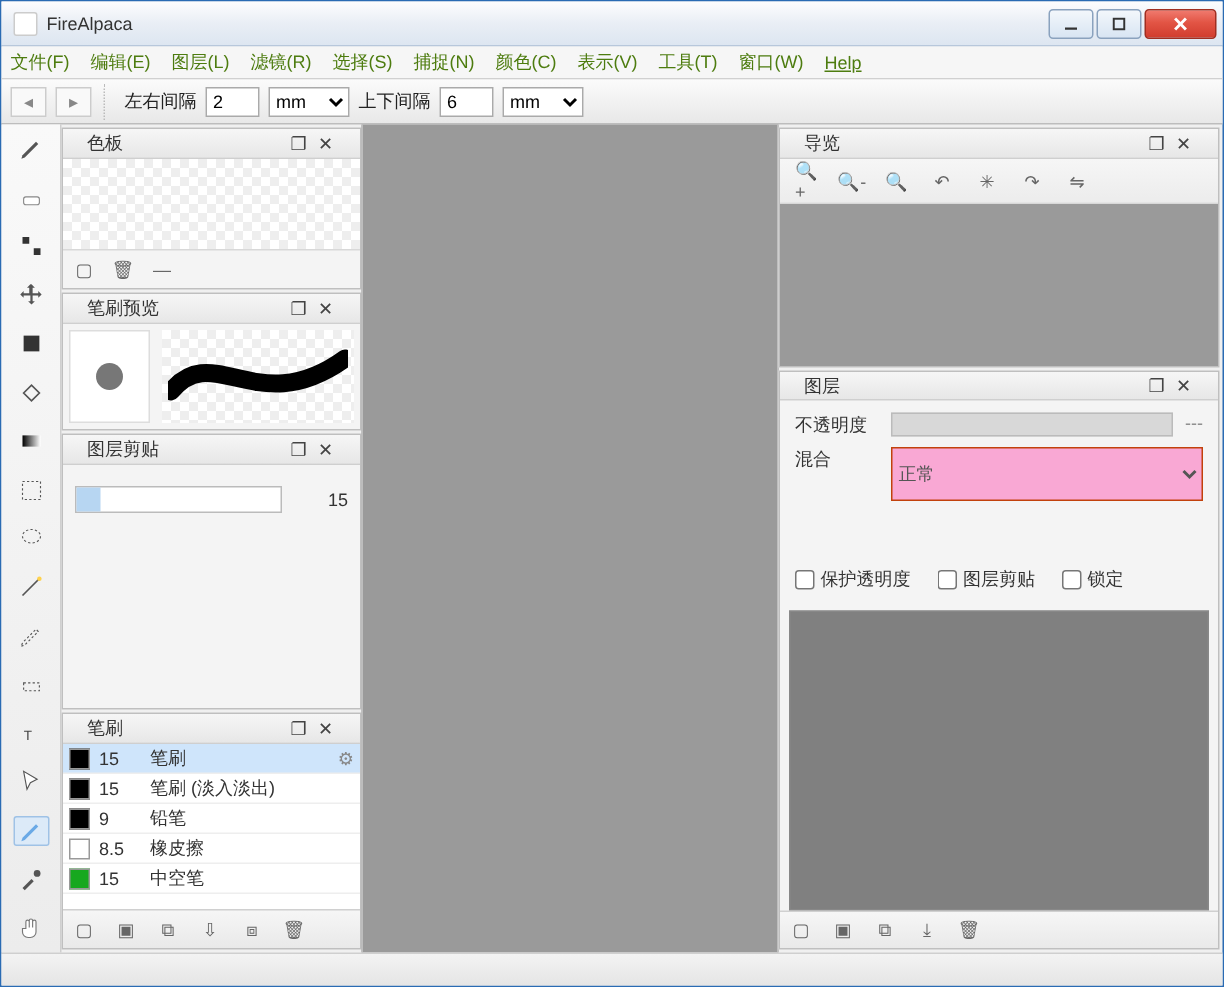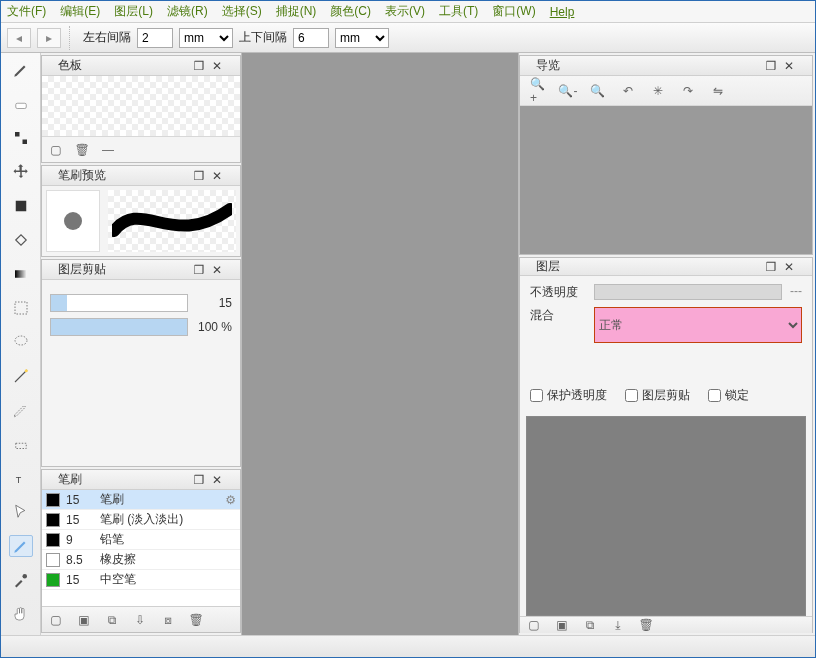--- a/index.html
+++ b/index.html
@@ -64,20 +64,42 @@
 .cb{ display:flex; align-items:center; gap:4px; color:#333; }
 .cb input{ margin:0; }
 .layer-view{ flex:1; background:#808080; margin:4px 6px 0 6px; border:1px solid #888; min-height:200px;}
 .status-bar{ height:22px; background:linear-gradient(#f3f3f3,#e5e5e5); border-top:1px solid #cfcfcf; }
 </style>
 </head>
 <body>
 
 <div class="window">
 
+  <div class="title-bar">
+    <div class="app-icon"></div>
+    <div class="title">FireAlpaca</div>
+    <div class="win-btns">
+      <div class="win-btn">
+        <svg viewBox="0 0 10 10" width="10" height="10">
+            <line x1="1" y1="8" x2="9" y2="8" stroke="#333" stroke-width="1.5"></line>
+          </svg>
+      </div>
+      <div class="win-btn">
+        <svg viewBox="0 0 10 10" width="10" height="10">
+            <rect x="1.5" y="1.5" width="7" height="7" fill="none" stroke="#333" stroke-width="1.3"></rect>
+          </svg>
+      </div>
+      <div class="win-btn close">
+        <svg viewBox="0 0 10 10" width="12" height="12">
+            <line x1="2" y1="2" x2="8" y2="8" stroke="#fff" stroke-width="1.6"></line>
+            <line x1="8" y1="2" x2="2" y2="8" stroke="#fff" stroke-width="1.6"></line>
+          </svg>
+      </div>
+    </div>
+  </div>
 
   <div class="menu-bar">
     <span class="menu-item">文件(F)</span>
     <span class="menu-item">编辑(E)</span>
     <span class="menu-item">图层(L)</span>
     <span class="menu-item">滤镜(R)</span>
     <span class="menu-item">选择(S)</span>
     <span class="menu-item">捕捉(N)</span>
     <span class="menu-item">颜色(C)</span>
     <span class="menu-item">表示(V)</span>
@@ -237,26 +259,20 @@
           <span class="hbtn">❐</span>
           <span class="hbtn">✕</span>
         </div>
         <div class="bcontrol-body">
           <div class="slider-row">
             <div class="slider-track">
                 <div class="slider-fill" style="width:12%"></div>
               </div>
             <div class="slider-val">15</div>
           </div>
-          <div class="slider-row">
-            <div class="slider-track">
-                <div class="slider-fill" style="width:100%"></div>
-              </div>
-            <div class="slider-val">100 %</div>
-          </div>
           <div style="height:120px"></div>
         </div>
       </div>
 
       <div class="panel" style="flex:1; min-height:0;">
         <div class="panel-head">
           <span class="pt">笔刷</span>
           <span class="hbtn">❐</span>
           <span class="hbtn">✕</span>
         </div>
@@ -297,21 +313,21 @@
           <span class="ficon">🗑</span>
         </div>
       </div>
 
     </div>
 
     <div class="canvas-area"></div>
 
     <div class="right-col">
 
-      <div class="panel" style="height:200px">
+      <div class="panel" style="height:160px">
         <div class="panel-head">
           <span class="pt">导览</span>
           <span class="hbtn">❐</span>
           <span class="hbtn">✕</span>
         </div>
         <div class="nav-tools">
           <span class="ficon">🔍+</span>
           <span class="ficon">🔍-</span>
           <span class="ficon">🔍</span>
           <span class="ficon">↶</span>

